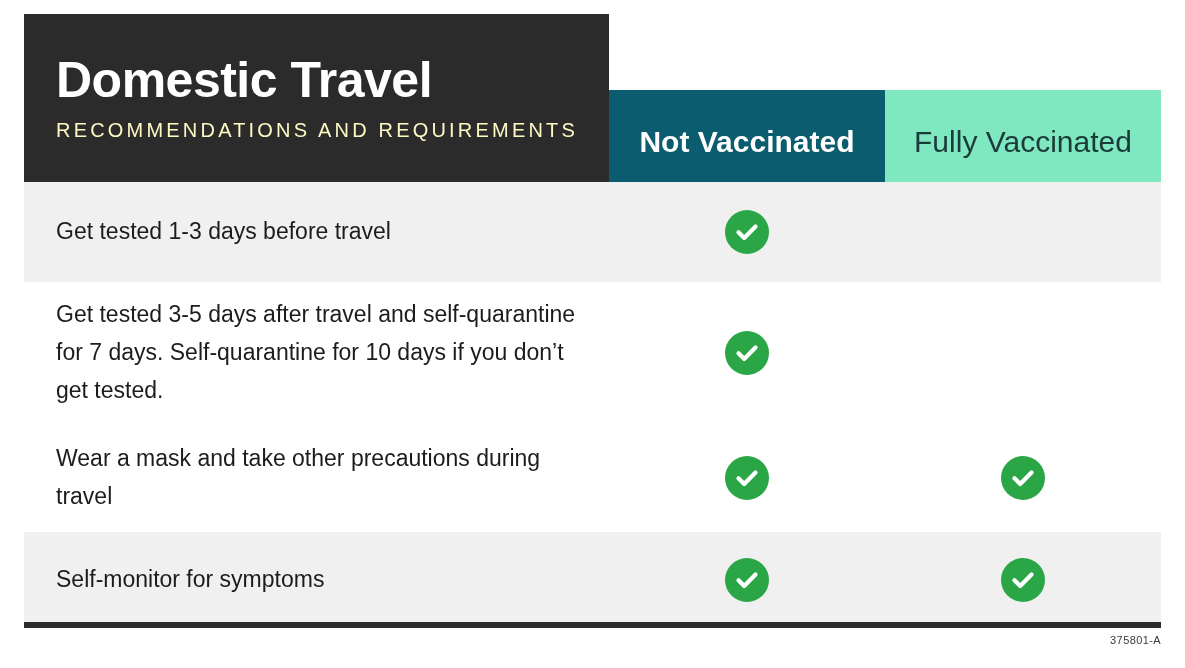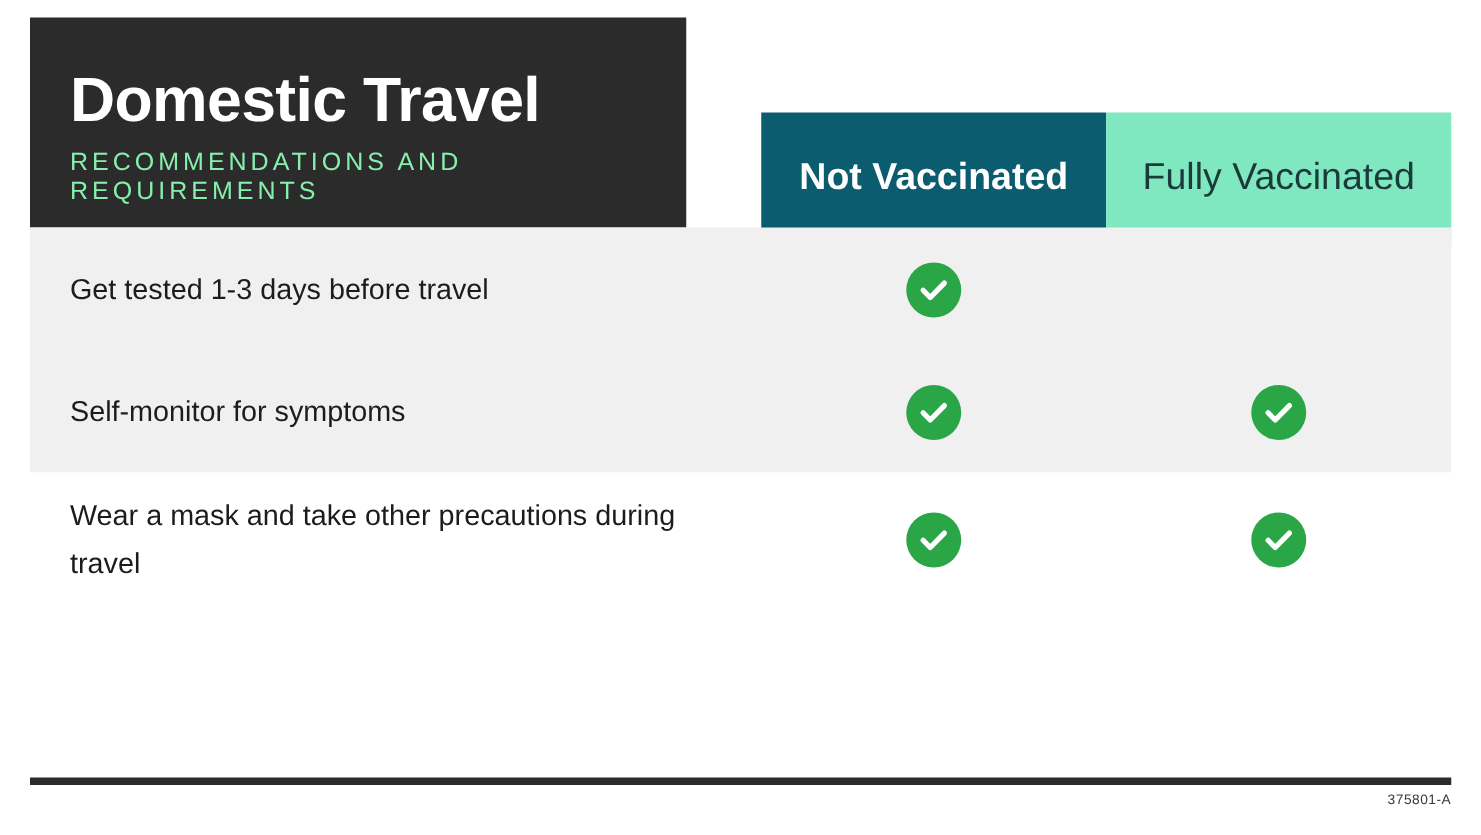--- a/index.html
+++ b/index.html
@@ -25,35 +25,35 @@
     position: absolute;
     top: 14px;
     left: 24px;
     width: 1137px;
     height: 168px;
   }
   .title-block {
     position: absolute;
     left: 0;
     top: 0;
-    width: 525px;
+    width: 585px;
     height: 168px;
     background: #2b2b2b;
     box-sizing: border-box;
     padding: 40px 0 4px 32px;
   }
   .title-main {
     color: #ffffff;
     font-size: 50px;
     font-weight: bold;
     line-height: 1.05;
     letter-spacing: -0.5px;
   }
   .title-sub {
-    color: #86efac;
+    color: #fef9c3;
     font-size: 20px;
     font-weight: normal;
     letter-spacing: 3.2px;
     margin-top: 12px;
   }
   .col-head {
     position: absolute;
     top: 76px;
     height: 104px;
     display: flex;
@@ -165,52 +165,63 @@
         <div class="row-label">Get tested 1-3 days before travel</div>
         <div class="row-cell">
           <span class="check">
             <svg width="26" height="26" viewBox="0 0 26 26" aria-hidden="true">
               <path d="M4.5 13.2 L10.2 19 L21.5 7.5" fill="none" stroke="#ffffff" stroke-width="4.2" stroke-linecap="round" stroke-linejoin="round"></path>
             </svg>
           </span>
         </div>
         <div class="row-cell"></div>
       </div>
+      <div class="row plain" style="height: 142px;">
+        <div class="row-label">Get tested 3-5 days after travel and self-quarantine for 7 days. Self-quarantine for 10 days if you don’t get tested.</div>
+        <div class="row-cell">
+          <span class="check">
+            <svg width="26" height="26" viewBox="0 0 26 26" aria-hidden="true">
+              <path d="M4.5 13.2 L10.2 19 L21.5 7.5" fill="none" stroke="#ffffff" stroke-width="4.2" stroke-linecap="round" stroke-linejoin="round"></path>
+            </svg>
+          </span>
+        </div>
+        <div class="row-cell"></div>
+      </div>
+      <div class="row plain" style="height: 108px;">
+        <div class="row-label">Wear a mask and take other precautions during travel</div>
+        <div class="row-cell">
+          <span class="check">
+            <svg width="26" height="26" viewBox="0 0 26 26" aria-hidden="true">
+              <path d="M4.5 13.2 L10.2 19 L21.5 7.5" fill="none" stroke="#ffffff" stroke-width="4.2" stroke-linecap="round" stroke-linejoin="round"></path>
+            </svg>
+          </span>
+        </div>
+        <div class="row-cell">
+          <span class="check">
+            <svg width="26" height="26" viewBox="0 0 26 26" aria-hidden="true">
+              <path d="M4.5 13.2 L10.2 19 L21.5 7.5" fill="none" stroke="#ffffff" stroke-width="4.2" stroke-linecap="round" stroke-linejoin="round"></path>
+            </svg>
+          </span>
+        </div>
+      </div>
       <div class="row shaded" style="height: 96px;">
         <div class="row-label">Self-monitor for symptoms</div>
         <div class="row-cell">
           <span class="check">
             <svg width="26" height="26" viewBox="0 0 26 26" aria-hidden="true">
               <path d="M4.5 13.2 L10.2 19 L21.5 7.5" fill="none" stroke="#ffffff" stroke-width="4.2" stroke-linecap="round" stroke-linejoin="round"></path>
             </svg>
           </span>
         </div>
         <div class="row-cell">
           <span class="check">
             <svg width="26" height="26" viewBox="0 0 26 26" aria-hidden="true">
               <path d="M4.5 13.2 L10.2 19 L21.5 7.5" fill="none" stroke="#ffffff" stroke-width="4.2" stroke-linecap="round" stroke-linejoin="round"></path>
             </svg>
           </span>
         </div>
       </div>
-      <div class="row plain" style="height: 108px;">
-        <div class="row-label">Wear a mask and take other precautions during travel</div>
-        <div class="row-cell">
-          <span class="check">
-            <svg width="26" height="26" viewBox="0 0 26 26" aria-hidden="true">
-              <path d="M4.5 13.2 L10.2 19 L21.5 7.5" fill="none" stroke="#ffffff" stroke-width="4.2" stroke-linecap="round" stroke-linejoin="round"></path>
-            </svg>
-          </span>
-        </div>
-        <div class="row-cell">
-          <span class="check">
-            <svg width="26" height="26" viewBox="0 0 26 26" aria-hidden="true">
-              <path d="M4.5 13.2 L10.2 19 L21.5 7.5" fill="none" stroke="#ffffff" stroke-width="4.2" stroke-linecap="round" stroke-linejoin="round"></path>
-            </svg>
-          </span>
-        </div>
-      </div>
     </div>
 
   <div class="footer-rule"></div>
   <div class="footer-code">375801-A</div>
 
 </div>
 
 </body></html>

